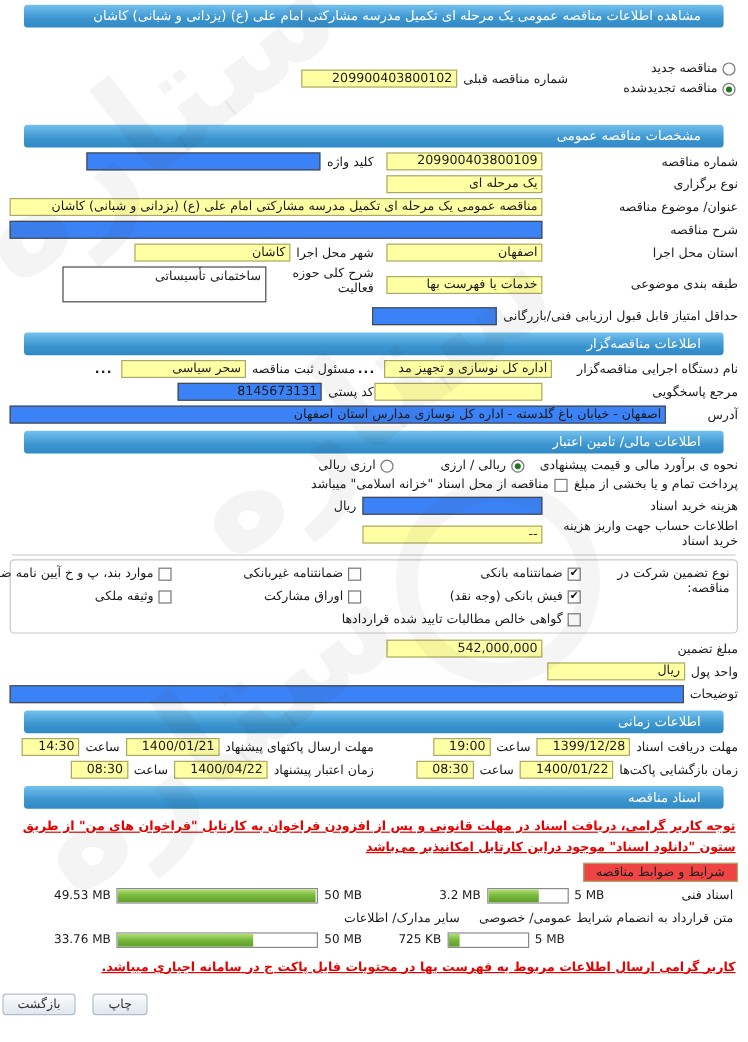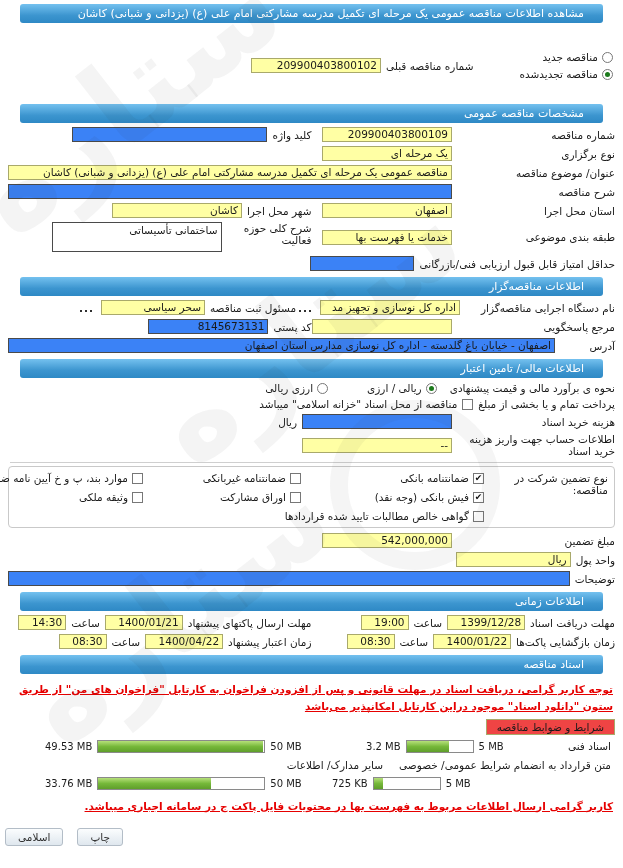--- a/index.html
+++ b/index.html
@@ -345,14 +345,14 @@
     </div>
     <span>5 MB</span>
   </div>
   <span class="spacer120"></span>
 </div>
 
 <div class="red">کاربر گرامی ارسال اطلاعات مربوط به فهرست بها در محتویات فایل پاکت ج در سامانه اجباری میباشد.</div>
 
 <div class="footer">
   <button class="btn">چاپ</button>
-  <button class="btn">اسلامی</button>
+  <button class="btn">بازگشت</button>
 </div>
 
 </body></html>

